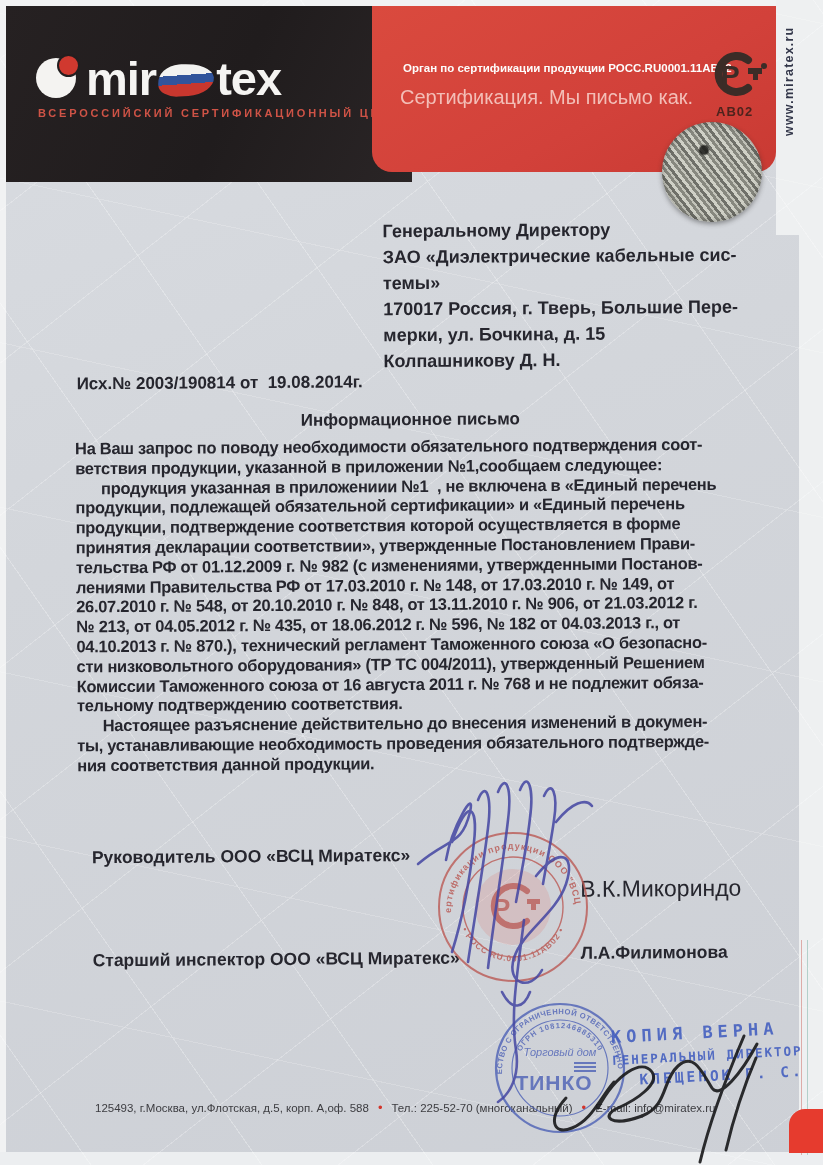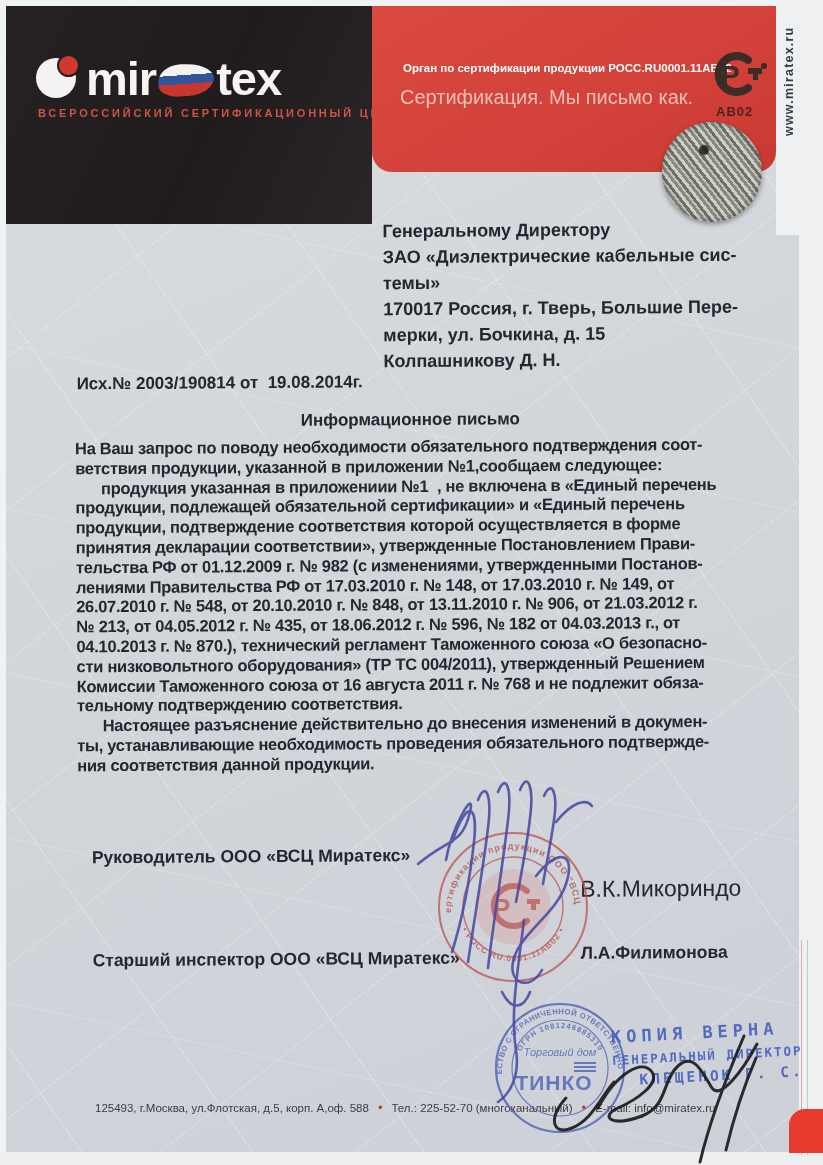--- a/index.html
+++ b/index.html
@@ -16,22 +16,22 @@
   .edge-top{left:0;top:0;width:823px;height:6px;}
   .edge-left{left:0;top:0;width:6px;height:1165px;}
   .edge-right-upper{left:776px;top:0;width:47px;height:235px;background:#eef0f1;}
   .edge-right{left:799px;top:0;width:24px;height:1165px;background:#eef0f1;}
   .edge-bottom{left:0;bottom:0;width:823px;height:13px;background:#eceef0;}
   .scanline{position:absolute;width:1px;z-index:6;}
   .scanline.red{left:801px;top:940px;height:215px;background:rgba(195,70,60,.4);}
   .scanline.teal{left:807px;top:940px;height:215px;background:rgba(70,150,130,.35);}
 
   
-  .blackbar{position:absolute;left:6px;top:6px;width:366px;height:218px;z-index:2;
-    background:linear-gradient(115deg,#262122 0%,#201c1d 55%,#2a2526 100%);}
+  .blackbar{position:absolute;left:6px;top:6px;width:366px;height:176px;z-index:2;
+    background:linear-gradient(115deg,#262122 0%,#201c1d 55%,#2a2526 100%);padding-left:40px;}
   .logo-row{position:absolute;left:30px;top:44px;display:flex;align-items:center;height:56px;}
   .logo-circle{position:relative;width:40px;height:40px;border-radius:50%;background:#f4f3f1;margin-right:10px;}
   .logo-dot{position:absolute;right:-4px;top:-4px;width:19px;height:19px;border-radius:50%;background:#d0392f;border:2px solid #221e1f;}
   .brand{font-weight:bold;font-size:47px;color:#f5f4f2;letter-spacing:-1px;line-height:1;}
   .map-blob{width:56px;height:32px;margin:4px 2px 0 2px;transform:rotate(-4deg);
     border-radius:45% 65% 55% 40%/65% 55% 60% 45%;
     background:linear-gradient(#f2f2f0 0 34%,#31549b 34% 62%,#c8372e 62% 100%);}
   .tagline{position:absolute;left:32px;top:101px;font-size:11px;font-weight:bold;letter-spacing:2.8px;color:#cf5346;white-space:nowrap;}
 
   .redbox{position:absolute;left:372px;top:6px;width:404px;height:166px;z-index:2;

